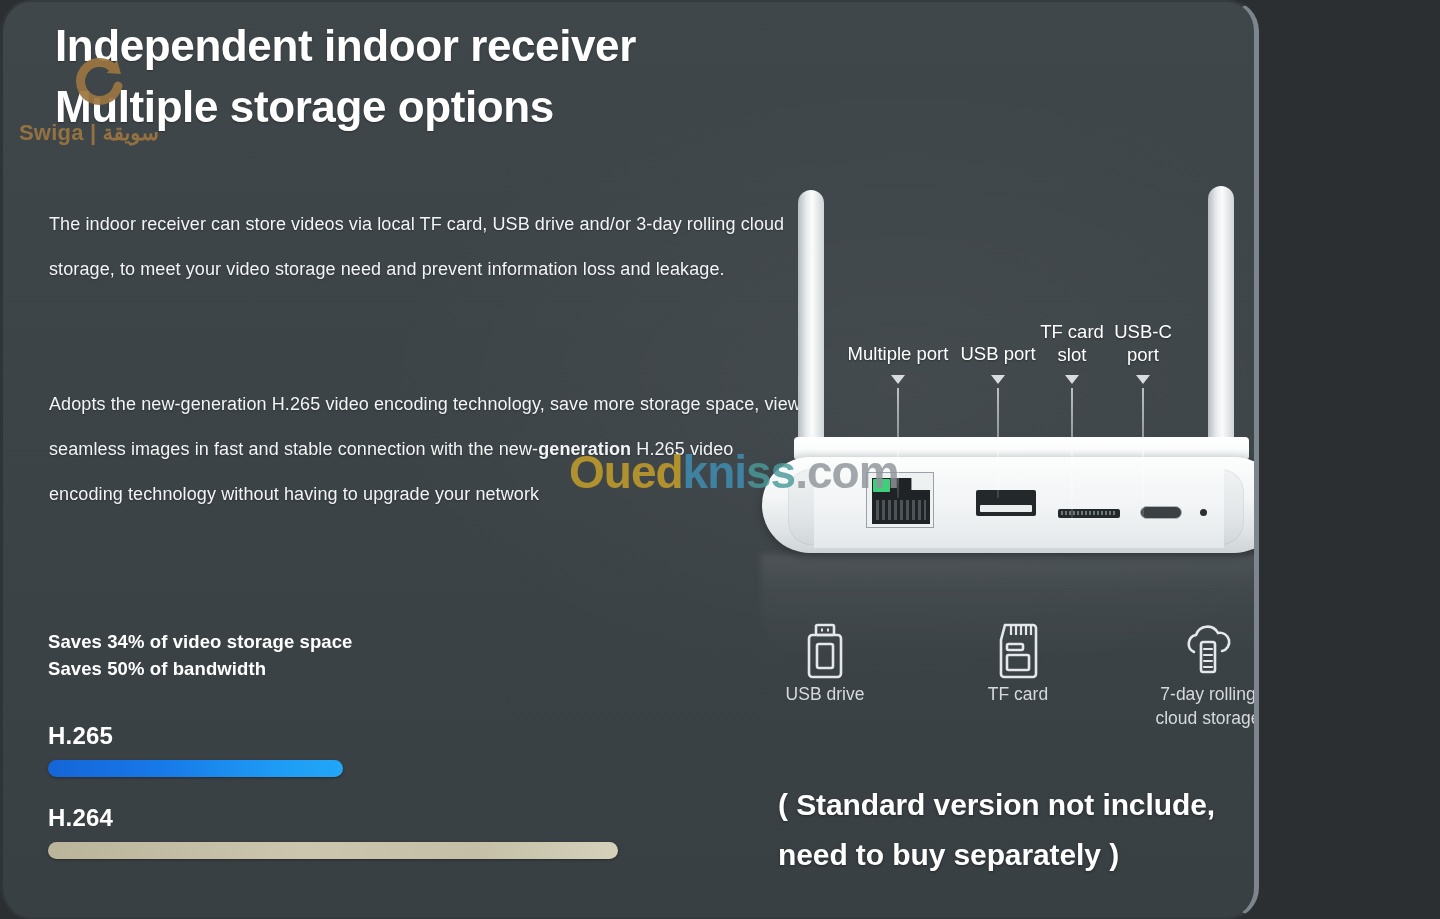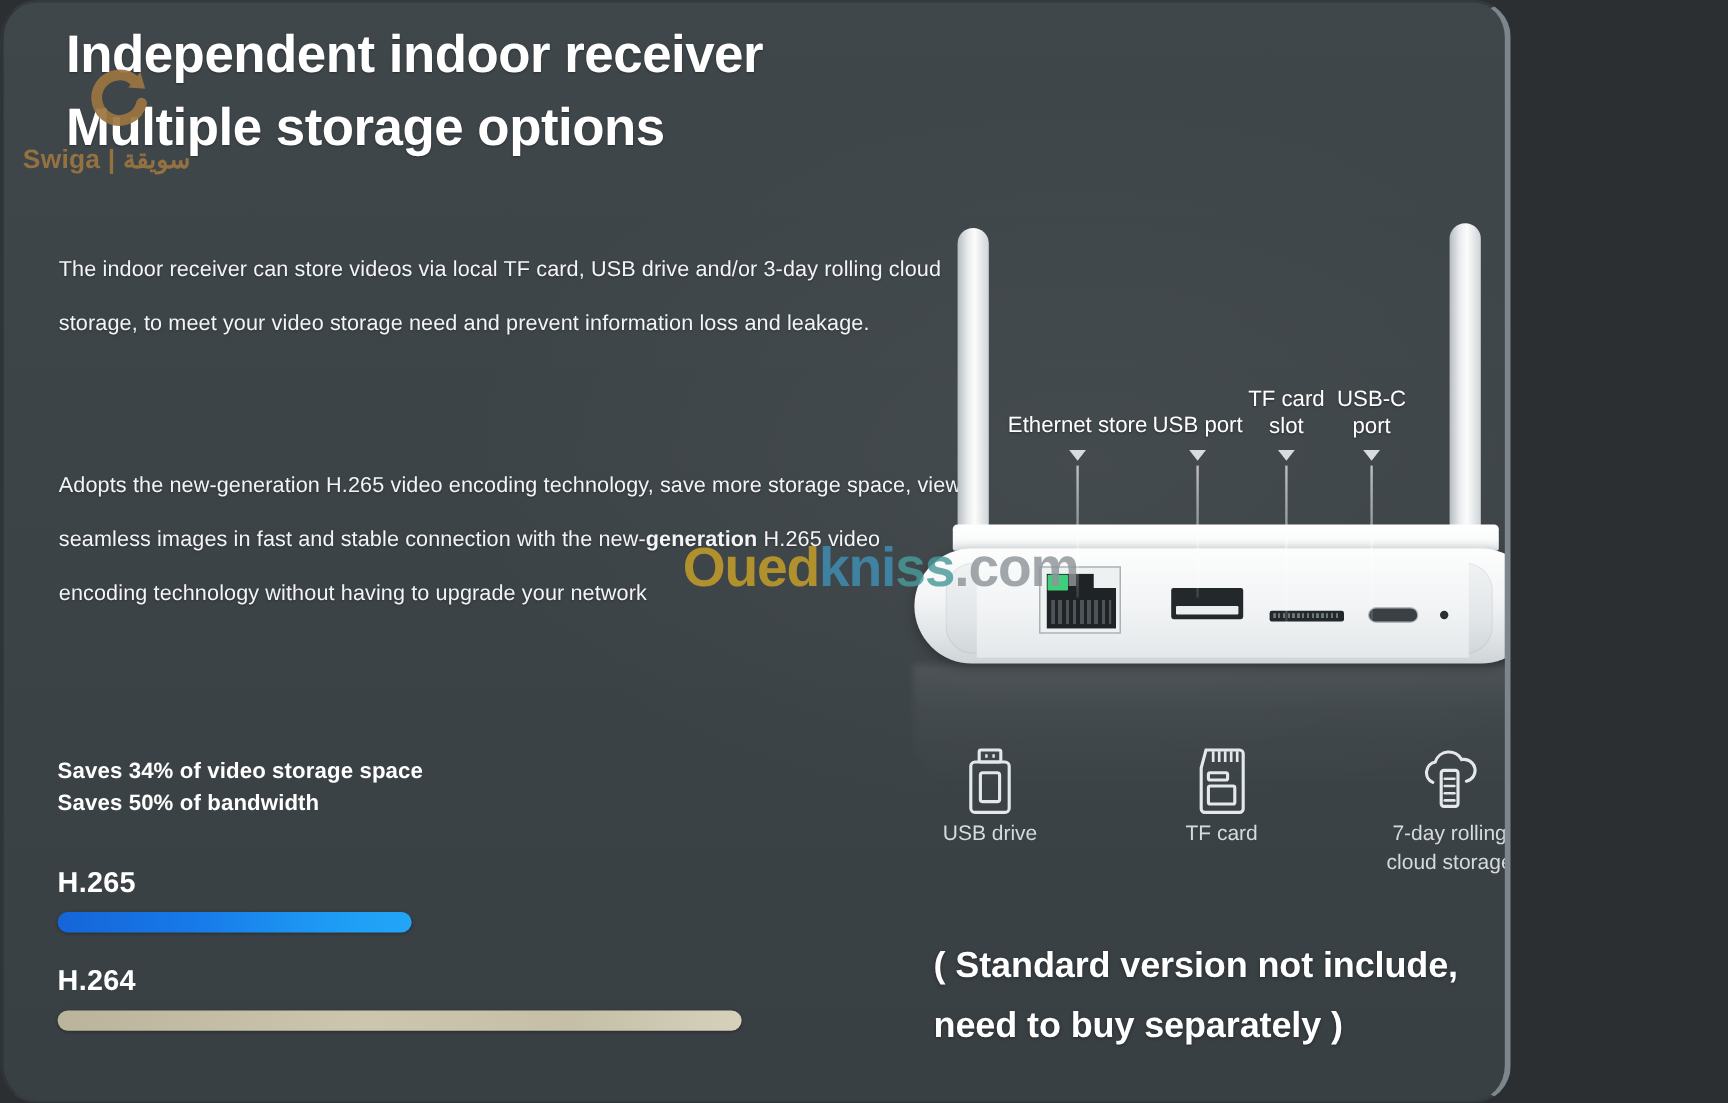--- a/index.html
+++ b/index.html
@@ -418,21 +418,21 @@
     </div>
 
     <div class="port-tf">
       <div class="tf-teeth"></div>
     </div>
 
     <div class="port-usbc"></div>
     <div class="reset-hole"></div>
   </div>
 
-  <div class="callout" style="left:825px; top:340px; width:140px;">Ethernet store</div>
+  <div class="callout" style="left:825px; top:340px; width:140px;">Multiple port</div>
   <div class="tri" style="left:888px; top:373px;"></div>
   <div class="leader" style="left:894px; top:386px; height:110px;"></div>
 
   <div class="callout" style="left:945px; top:340px; width:100px;">USB port</div>
   <div class="tri" style="left:988px; top:373px;"></div>
   <div class="leader" style="left:994px; top:386px; height:110px;"></div>
 
   <div class="callout" style="left:1025px; top:318px; width:88px;">TF card
 slot</div>
   <div class="tri" style="left:1062px; top:373px;"></div>

